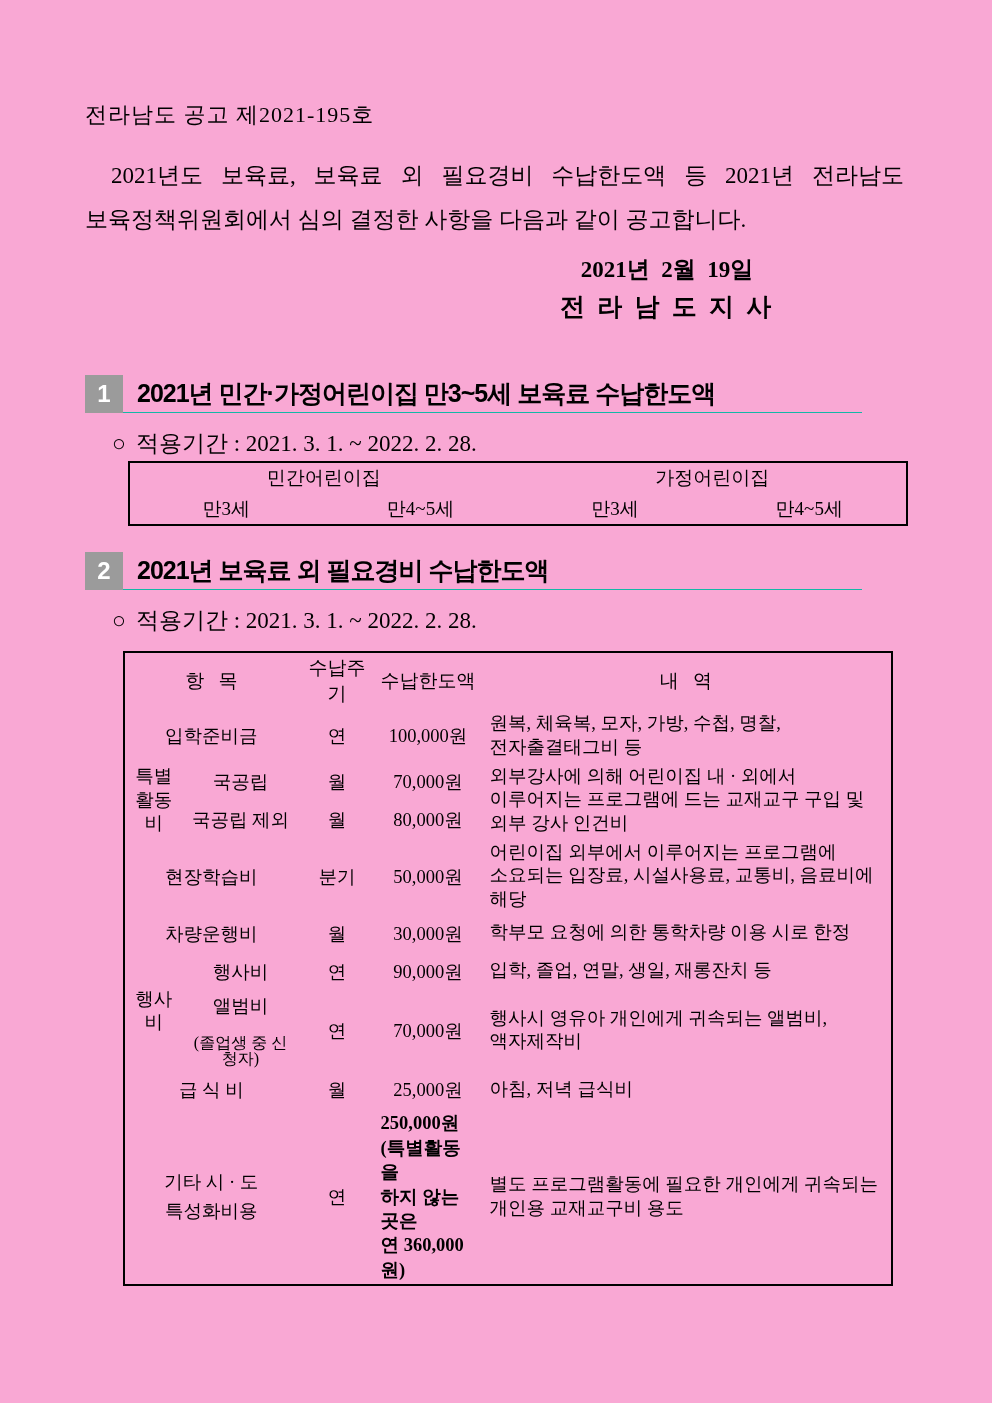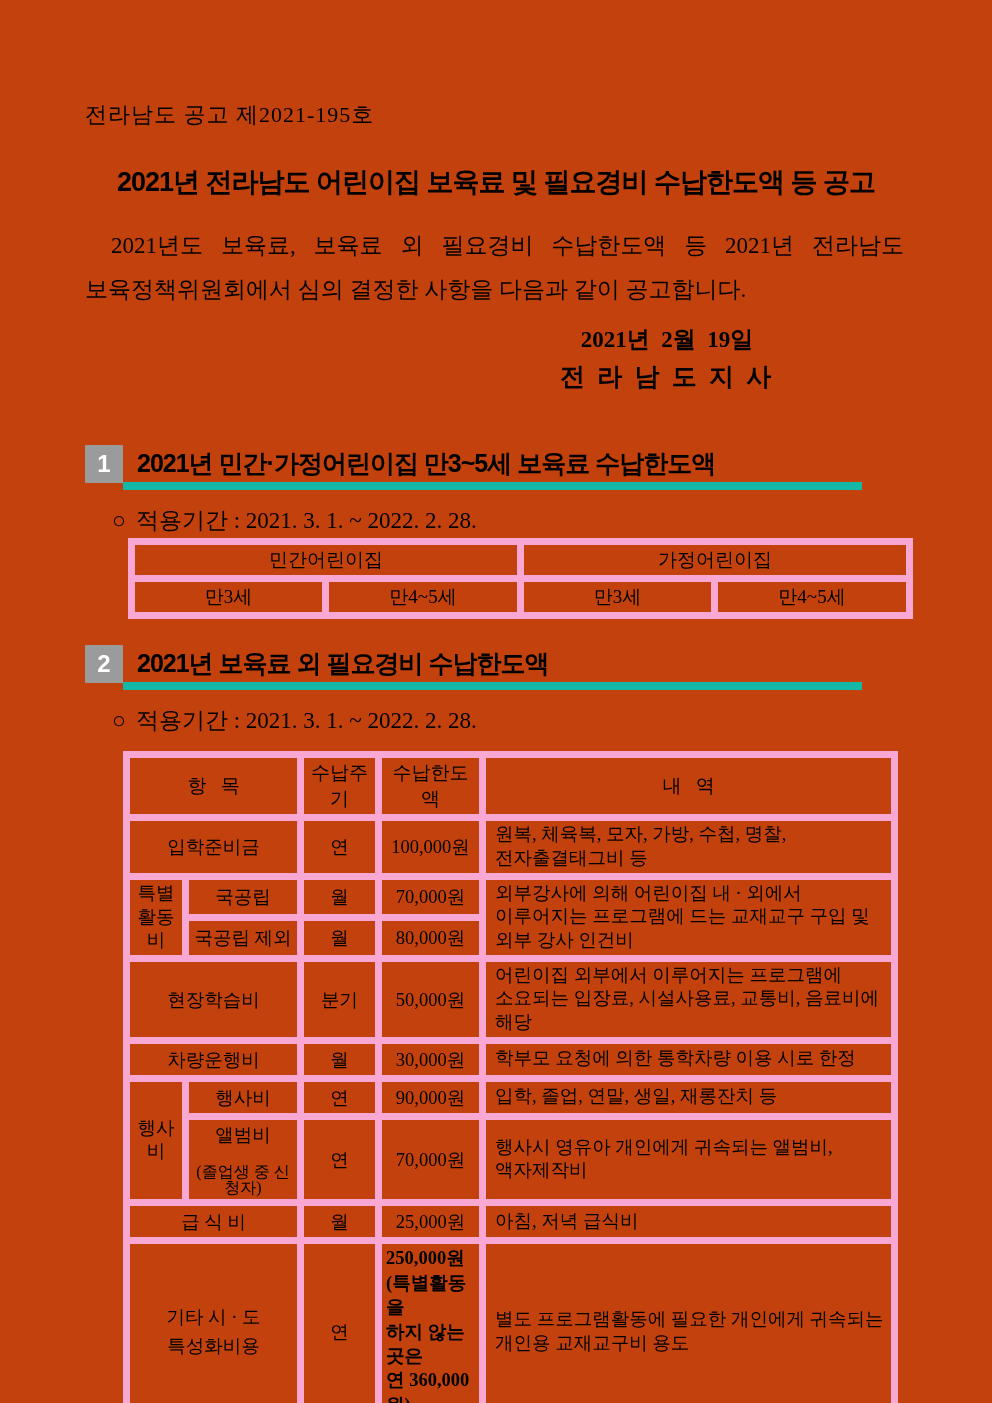--- a/index.html
+++ b/index.html
@@ -1,18 +1,18 @@
 <!DOCTYPE html>
 <html lang="ko"><head>
 <meta charset="utf-8">
 <style>
   * { box-sizing: border-box; }
   html,body { margin:0; padding:0; background:#ffffff; }
   .page {
-    width:992px; height:1403px; background:#c2410c; position:relative;
+    width:992px; height:1403px; background:#f9a8d4; position:relative;
     font-family:"Liberation Serif","DejaVu Serif",serif; color:#000;
     overflow:hidden;
   }
   .pre { white-space:pre-wrap; }
 
   .notice-no { padding-top:100px; margin-left:85px; font-size:22px; letter-spacing:1px; }
 
   .main-title {
     margin-top:34px; text-align:center; font-size:27px; font-weight:bold;
     font-family:"Liberation Sans","DejaVu Sans",sans-serif; letter-spacing:-1px;
@@ -26,33 +26,33 @@
   .sign-block { margin-top:12px; margin-left:468px; width:398px; text-align:center;font-weight:bold; }
   .sign-date { font-size:23px; }
   .sign-name { font-size:25px; margin-top:5px; letter-spacing:3px; }
 
   .section-header { margin:52px 130px 0 85px; display:flex; align-items:stretch; }
   .section-num {
     width:38px; height:38px; background:#9b9b9b; color:#fff; flex:0 0 38px;
     font-family:"Liberation Sans","DejaVu Sans",sans-serif; font-weight:bold;
     font-size:24px; display:flex; align-items:center; justify-content:center;
   }
-  .section-title-wrap { flex:1; border-bottom:8px solid #14b8a6; padding:2px 0 2px 14px; }
+  .section-title-wrap { flex:1; border-bottom:1px solid #14b8a6; padding:2px 0 2px 14px; }
   .section-title {
     font-family:"Liberation Sans","DejaVu Sans",sans-serif; font-weight:bold;
     font-size:25px; letter-spacing:-1px;
   }
 
   .period-line { margin:15px 0 0 112px; font-size:23px; }
   .period-line .marker { margin-right:10px; }
 
   .unit-note { margin:4px 60px 0 0; text-align:right; font-size:17px; }
 
   table { border-collapse:collapse; table-layout:fixed; }
-  td { border:7px solid #f9a8d4; text-align:center; vertical-align:middle; padding:2px 4px; }
+  td { border:1px solid #f9a8d4; text-align:center; vertical-align:middle; padding:2px 4px; }
 
   .table1 { margin:2px 0 0 128px; width:778px; font-size:19px; border:2px solid #000; }
   .table1 .hrow td { height:29px; }
   .table1 .vrow td { height:43px; }
 
   .footnote {
     margin:13px 92px 0 137px; font-size:19.5px; line-height:1.66;
     padding-left:29px; text-indent:-29px; text-align:justify; word-break:keep-all;
   }
 
@@ -70,21 +70,20 @@
   .limit-multi { text-align:left; padding-left:4px; line-height:1.32; font-weight:bold; }
   .group-cell { line-height:1.25; }
 </style>
 </head>
 <body>
 
 <div class="page">
 
   <div class="notice-no">전라남도 공고 제2021-195호</div>
 
-  <div class="main-title">2021년 전라남도 어린이집 보육료 및 필요경비 수납한도액 등 공고</div>
 
   <div class="body-par">2021년도 보육료, 보육료 외 필요경비 수납한도액 등 2021년 전라남도 보육정책위원회에서 심의 결정한 사항을 다음과 같이 공고합니다.</div>
 
   <div class="sign-block">
     <div class="sign-date pre">2021년  2월  19일</div>
     <div class="sign-name pre">전 라 남 도 지 사</div>
   </div>
 
   <div class="section-header">
     <div class="section-num">1</div>

